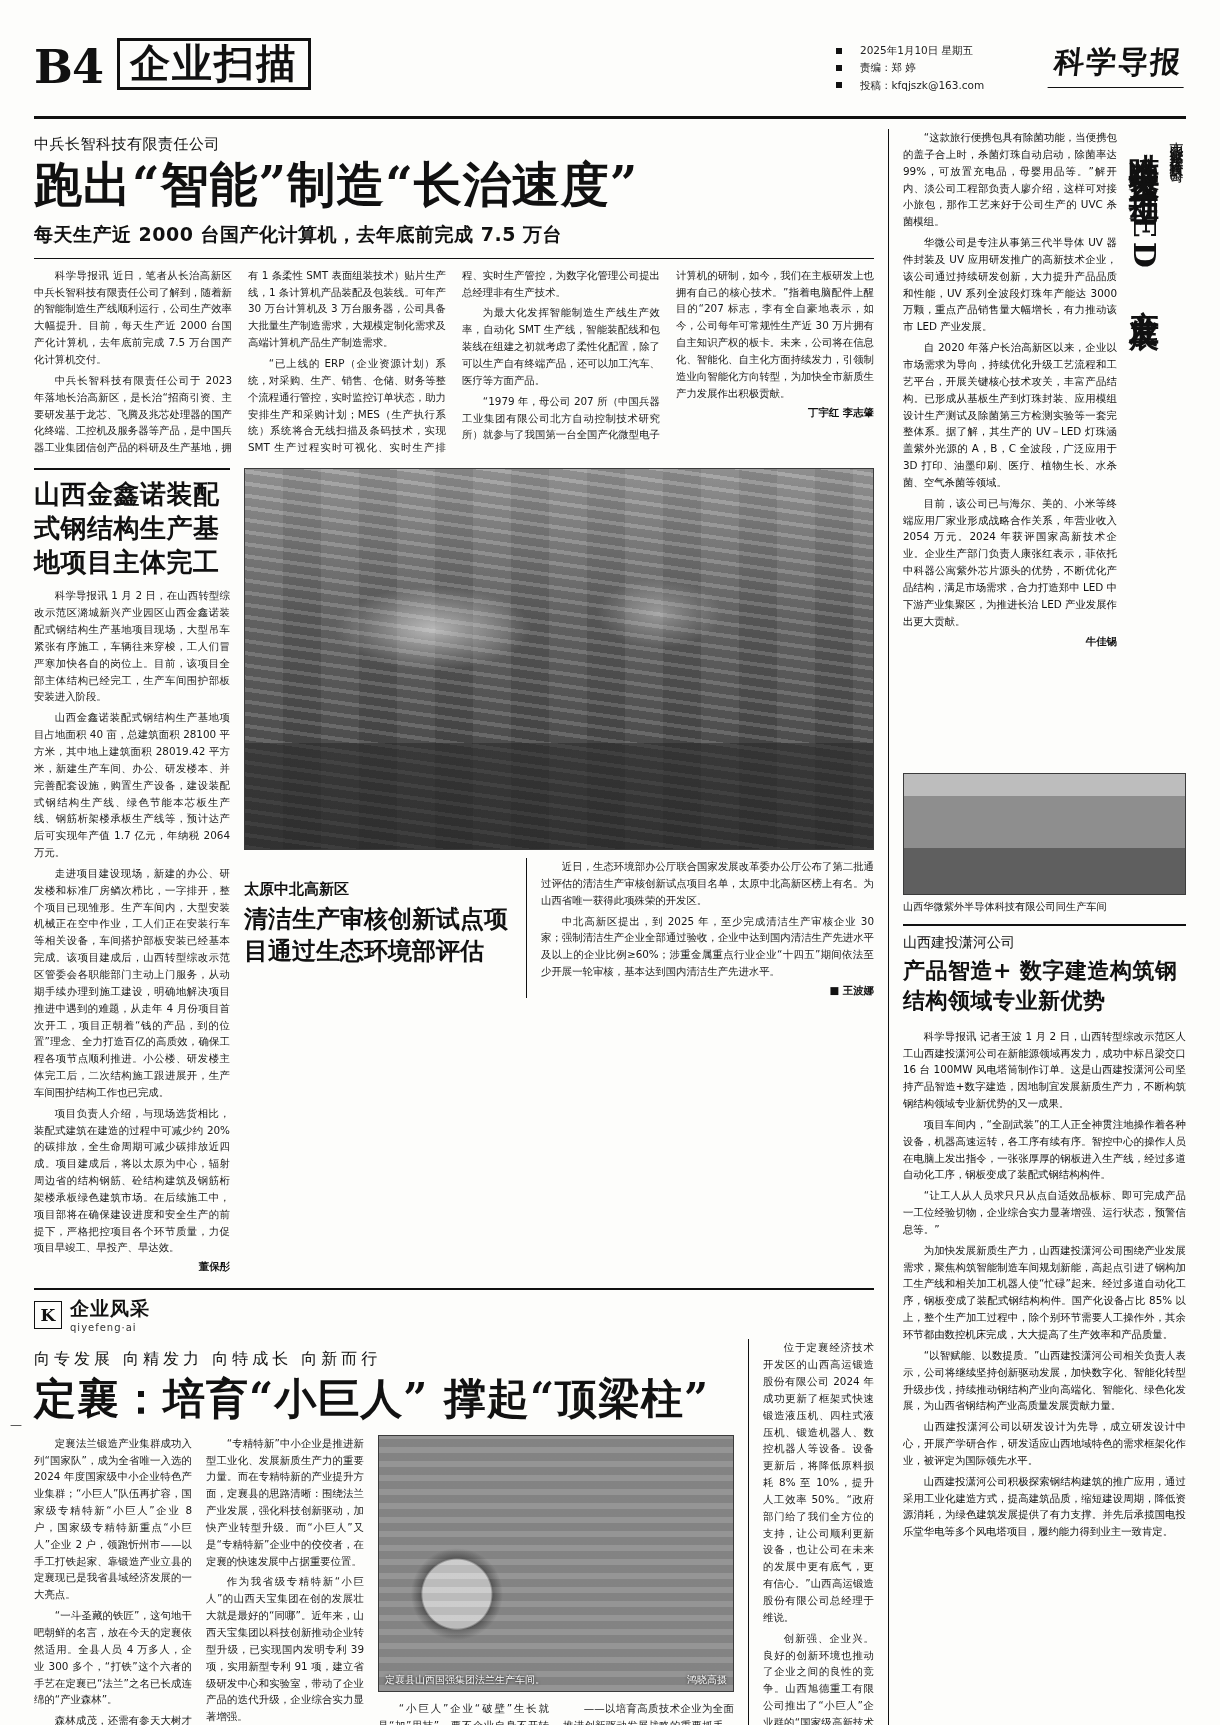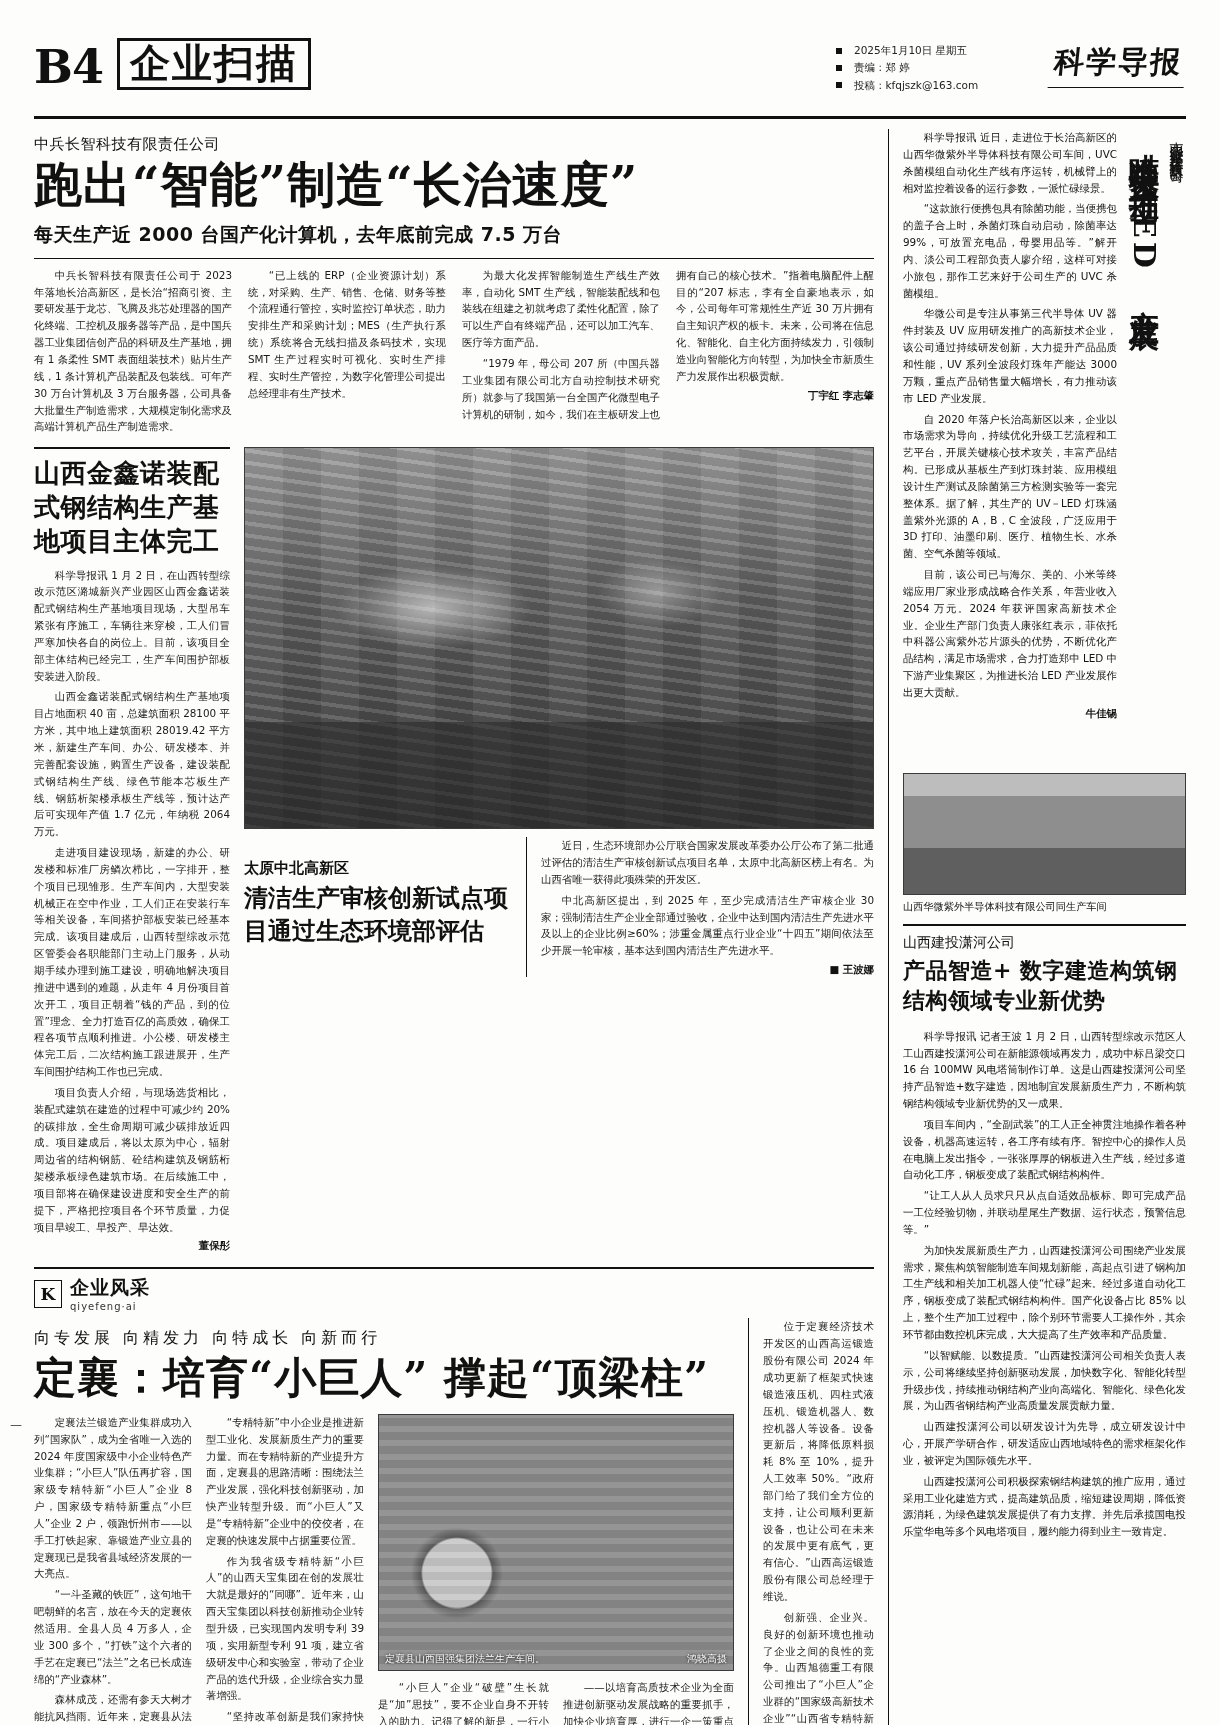--- a/index.html
+++ b/index.html
@@ -46,21 +46,21 @@
     letter-spacing:2px;
     transform:skewX(-6deg);
     margin-top:4px;
     border-bottom:1px solid #111;
     padding:0 4px 4px 4px;
   }
   .meta{
     font-size:10.5px;line-height:1.65;color:#222;
     margin-top:4px;min-width:196px;
   }
-  .meta div{display:flex;align-items:center;gap:12px;}
+  .meta div{display:flex;align-items:center;gap:18px;}
   .meta .sq{display:inline-block;width:6px;height:6px;background:#111;}
 
   
   .body-wrap{position:relative;margin:10px 34px 0 34px;display:flex;gap:0;}
   .left-zone{width:840px;}
   .right-rule{width:1px;background:#111;margin:0 14px;align-self:stretch;}
   .right-zone{width:293px;}
 
   
   .kicker{font-size:15px;margin:6px 0 4px 0;letter-spacing:.5px;}
@@ -168,20 +168,21 @@
   <div class="body-wrap">
 
     <div class="left-zone">
 
       <div>
         <div class="kicker">中兵长智科技有限责任公司</div>
         <div class="lead-head">跑出“智能”制造“长治速度”</div>
         <div class="lead-sub">每天生产近 2000 台国产化计算机，去年底前完成 7.5 万台</div>
         <div class="rule-thin"></div>
         <div class="cols4">
+          <p class="txt lead-first">科学导报讯 近日，笔者从长治高新区中兵长智科技有限责任公司了解到，随着新的智能制造生产线顺利运行，公司生产效率大幅提升。目前，每天生产近 2000 台国产化计算机，去年底前完成 7.5 万台国产化计算机交付。</p>
           <p class="txt">中兵长智科技有限责任公司于 2023 年落地长治高新区，是长治“招商引资、主要研发基于龙芯、飞腾及兆芯处理器的国产化终端、工控机及服务器等产品，是中国兵器工业集团信创产品的科研及生产基地，拥有 1 条柔性 SMT 表面组装技术）贴片生产线，1 条计算机产品装配及包装线。可年产 30 万台计算机及 3 万台服务器，公司具备大批量生产制造需求，大规模定制化需求及高端计算机产品生产制造需求。</p>
           <p class="txt">“已上线的 ERP（企业资源计划）系统，对采购、生产、销售、仓储、财务等整个流程通行管控，实时监控订单状态，助力安排生产和采购计划；MES（生产执行系统）系统将合无线扫描及条码技术，实现 SMT 生产过程实时可视化、实时生产排程、实时生产管控，为数字化管理公司提出总经理非有生产技术。</p>
           <p class="txt">为最大化发挥智能制造生产线生产效率，自动化 SMT 生产线，智能装配线和包装线在组建之初就考虑了柔性化配置，除了可以生产自有终端产品，还可以加工汽车、医疗等方面产品。</p>
           <p class="txt">“1979 年，母公司 207 所（中国兵器工业集团有限公司北方自动控制技术研究所）就参与了我国第一台全国产化微型电子计算机的研制，如今，我们在主板研发上也拥有自己的核心技术。”指着电脑配件上醒目的“207 标志，李有全自豪地表示，如今，公司每年可常规性生产近 30 万片拥有自主知识产权的板卡。未来，公司将在信息化、智能化、自主化方面持续发力，引领制造业向智能化方向转型，为加快全市新质生产力发展作出积极贡献。</p>
           <div class="byline">丁宇红 李志肇</div>
         </div>
       </div>
 
       <div class="mid-wrap">
 
@@ -286,21 +287,20 @@
 
     <div class="right-zone">
 
       <div>
         <div class="right-head-wrap">
           <div style="display:flex;flex-direction:row-reverse;gap:4px;">
             <div class="r-company">山西华微紫外半导体科技有限公司</div>
             <div class="r-bigtitle">瞄准关键技术 推动 LED 产业发展</div>
           </div>
           <div class="r-body" style="flex:1;">
-            <p>科学导报讯 近日，走进位于长治高新区的山西华微紫外半导体科技有限公司车间，UVC 杀菌模组自动化生产线有序运转，机械臂上的相对监控着设备的运行参数，一派忙碌绿景。</p>
             <p>“这款旅行便携包具有除菌功能，当便携包的盖子合上时，杀菌灯珠自动启动，除菌率达 99%，可放置充电品，母婴用品等。”解开内、淡公司工程部负责人廖介绍，这样可对接小旅包，那作工艺来好于公司生产的 UVC 杀菌模组。</p>
             <p>华微公司是专注从事第三代半导体 UV 器件封装及 UV 应用研发推广的高新技术企业，该公司通过持续研发创新，大力提升产品品质和性能，UV 系列全波段灯珠年产能达 3000 万颗，重点产品销售量大幅增长，有力推动该市 LED 产业发展。</p>
             <p>自 2020 年落户长治高新区以来，企业以市场需求为导向，持续优化升级工艺流程和工艺平台，开展关键核心技术攻关，丰富产品结构。已形成从基板生产到灯珠封装、应用模组设计生产测试及除菌第三方检测实验等一套完整体系。据了解，其生产的 UV－LED 灯珠涵盖紫外光源的 A，B，C 全波段，广泛应用于 3D 打印、油墨印刷、医疗、植物生长、水杀菌、空气杀菌等领域。</p>
             <p>目前，该公司已与海尔、美的、小米等终端应用厂家业形成战略合作关系，年营业收入 2054 万元。2024 年获评国家高新技术企业。企业生产部门负责人康张红表示，菲依托中科器公寓紫外芯片源头的优势，不断优化产品结构，满足市场需求，合力打造郑中 LED 中下游产业集聚区，为推进长治 LED 产业发展作出更大贡献。</p>
             <div class="byline">牛佳锡</div>
           </div>
         </div>
 
         <div class="photo" style="height:120px;margin-top:4px;">
           <div class="ph-inner" style="background:
@@ -311,21 +311,21 @@
       </div>
 
       <div style="height:2px;background:#111;margin:10px 0 8px 0;"></div>
 
       <div>
         <div class="br-company">山西建投潇河公司</div>
         <div class="br-head">产品智造+ 数字建造构筑钢结构领域专业新优势</div>
         <div class="r-body">
           <p>科学导报讯 记者王波 1 月 2 日，山西转型综改示范区人工山西建投潇河公司在新能源领域再发力，成功中标吕梁交口 16 台 100MW 风电塔筒制作订单。这是山西建投潇河公司坚持产品智造+数字建造，因地制宜发展新质生产力，不断构筑钢结构领域专业新优势的又一成果。</p>
           <p>项目车间内，“全副武装”的工人正全神贯注地操作着各种设备，机器高速运转，各工序有续有序。智控中心的操作人员在电脑上发出指令，一张张厚厚的钢板进入生产线，经过多道自动化工序，钢板变成了装配式钢结构构件。</p>
-          <p>“让工人从人员求只只从点自适效品板标、即可完成产品一工位经验切物，并联动星尾生产数据、运行状态，预警信息等。”</p>
+          <p>“让工人从人员求只只从点自适效品板标、即可完成产品一工位经验切物，企业综合实力显著增强、运行状态，预警信息等。”</p>
           <p>为加快发展新质生产力，山西建投潇河公司围绕产业发展需求，聚焦构筑智能制造车间规划新能，高起点引进了钢构加工生产线和相关加工机器人使“忙碌”起来。经过多道自动化工序，钢板变成了装配式钢结构构件。国产化设备占比 85% 以上，整个生产加工过程中，除个别环节需要人工操作外，其余环节都由数控机床完成，大大提高了生产效率和产品质量。</p>
           <p>“以智赋能、以数提质。”山西建投潇河公司相关负责人表示，公司将继续坚持创新驱动发展，加快数字化、智能化转型升级步伐，持续推动钢结构产业向高端化、智能化、绿色化发展，为山西省钢结构产业高质量发展贡献力量。</p>
           <p>山西建投潇河公司以研发设计为先导，成立研发设计中心，开展产学研合作，研发适应山西地域特色的需求框架化作业，被评定为国际领先水平。</p>
           <p>山西建投潇河公司积极探索钢结构建筑的推广应用，通过采用工业化建造方式，提高建筑品质，缩短建设周期，降低资源消耗，为绿色建筑发展提供了有力支撑。并先后承揽国电投乐堂华电等多个风电塔项目，履约能力得到业主一致肯定。</p>
         </div>
       </div>
 
     </div>
   </div>
 

